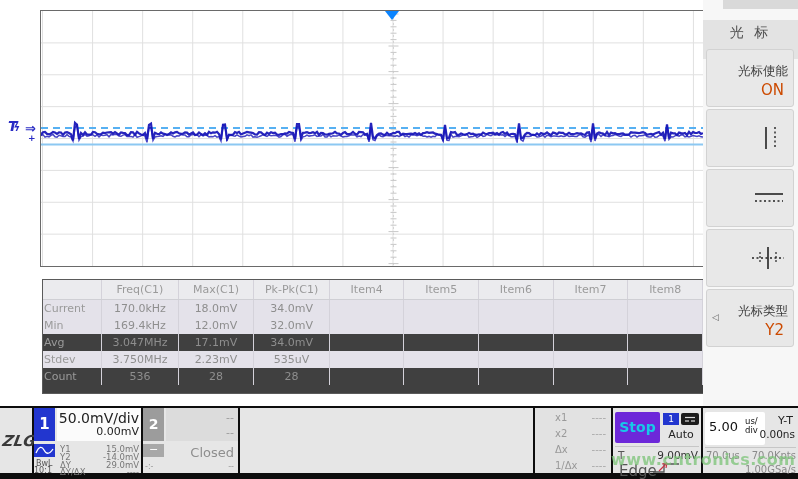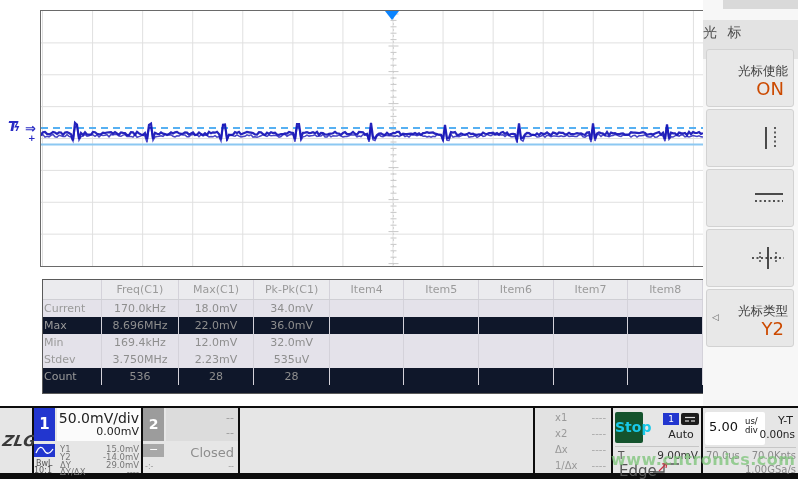--- a/index.html
+++ b/index.html
@@ -11,37 +11,37 @@
   #trig-tri{position:absolute;left:385px;top:11px;width:0;height:0;
         border-left:7px solid transparent;border-right:7px solid transparent;
         border-top:9px solid var(--trigger,#0a84ff);}
   .lmark{position:absolute;color:#2a2cc4;font-weight:bold;}
   #trig-mark{left:8px;top:118px;font-size:14px;font-style:italic;}
   #trig-mark .bolt{font-size:10px;margin-left:-4px;}
   #ch-mark{left:25px;top:121px;font-size:13px;}
   #ch-mark .plus{position:absolute;left:3px;top:12px;font-size:9px;}
   
   #mtable-wrap{position:absolute;left:42px;top:279px;width:660px;height:113px;
-        border:1px solid #5a5a5a;overflow:hidden;background:#0f172a;}
+        border:1px solid #5a5a5a;overflow:hidden;background:#404040;}
   #mtable-wrap table{border-collapse:collapse;table-layout:fixed;font-size:11px;}
   #mtable-wrap th{height:17px;background:#ebebee;color:#9a9a9a;font-weight:normal;
         border-right:1px solid #d4d2da;border-bottom:1px solid #cfcfd4;text-align:center;}
   #mtable-wrap td{height:15px;color:#8e8e8e;border-right:1px solid #d4d2da;text-align:center;
         white-space:nowrap;overflow:hidden;}
   #mtable-wrap td.rlabel{text-align:left;color:#9a9a9a;}
   #mtable-wrap tr.alt{background:#e4e2ea;}
   
   #sidebar{position:absolute;left:703px;top:0;width:95px;height:406px;background:#f7f7f7;}
   #sb-topstrip{position:absolute;left:20px;top:0;width:75px;height:9px;background:#d9d9d9;}
   #sb-title{position:absolute;left:0;top:20px;width:100%;height:39px;background:#e3e3e3;
-        color:#4c4c4c;font-size:14px;line-height:25px;letter-spacing:3px;}
+        color:#4c4c4c;font-size:14px;line-height:25px;text-align:center;letter-spacing:3px;}
   .sb-btn{position:absolute;left:3px;width:88px;height:58px;background:#e8e8e8;
         border:1px solid #d2d2d2;border-radius:3px;box-sizing:border-box;}
   .sb-btn .lab{position:absolute;right:5px;top:13px;font-size:12.5px;color:#3a3a3a;}
-  .sb-btn .val{position:absolute;right:9px;bottom:7px;font-size:18px;color:var(--accent,#cc4a00);}
+  .sb-btn .val{position:absolute;right:9px;bottom:7px;font-size:15px;color:var(--accent,#cc4a00);}
   .sb-btn .arrow{position:absolute;left:5px;top:22px;font-size:9px;color:#666;}
   .sb-btn svg{position:absolute;right:8px;top:50%;transform:translateY(-50%);}
   
   #bar{position:absolute;left:0;top:406px;width:798px;height:73px;background:#0d0d0d;}
   .blk{position:absolute;top:2px;height:65px;background:#e6e6e6;font-size:10px;color:#666;}
   #b-logo{left:0;width:32px;}
   #b-ch1{left:34px;width:107px;}
   #b-ch2{left:143px;width:95px;}
   #b-empty{left:240px;width:293px;}
   #b-xcur{left:535px;width:76px;background:#e2e2e2;}
@@ -59,21 +59,21 @@
   #ch1-icon{left:0;top:36px;}
   #ch1-bwl{left:2px;top:51px;font-size:8px;color:#555;}
   #ch1-probe{left:0px;top:58px;font-size:8px;color:#555;}
   .crow{font-size:8.5px;color:#777;}
   #ch2-box{left:0;top:0;height:33px;background:#9c9c9c;font-size:14px;line-height:33px;}
   #ch2-white{position:absolute;left:23px;top:0;width:72px;height:33px;background:#dcdcdc;}
   #ch2-math{left:0;top:36px;width:21px;height:13px;background:#a8a8a8;color:#fff;
         text-align:center;line-height:11px;font-size:11px;}
   #ch2-closed{right:4px;top:37px;font-size:13px;color:#8e8e8e;}
   .dash{color:#9a9a9a;}
-  #stop-box{left:2px;top:4px;width:28px;height:31px;background:#14532d;border-radius:2px;
+  #stop-box{left:2px;top:4px;width:45px;height:31px;background:#6d28d9;border-radius:2px;
         text-align:center;line-height:31px;font-size:14px;font-weight:bold;color:var(--stop,#18c8e8);}
   #trg-src{left:50px;top:5px;width:16px;height:12px;background:var(--channel1,#2236cf);
         color:#fff;font-size:9px;text-align:center;line-height:12px;}
   #trg-cpl{left:68px;top:5px;}
   #trg-mode{left:49px;top:20px;width:38px;text-align:center;font-size:11px;color:#222;}
   .sep{position:absolute;left:2px;right:2px;top:38px;border-top:1px solid #c6c6c6;}
   #trg-T{left:5px;top:41px;font-size:10.5px;color:#555;}
   #trg-lvl{right:3px;top:41px;font-size:10.5px;color:#333;}
   #trg-type{left:6px;top:54px;font-size:15px;color:#555;}
   #edge-ico{left:38px;top:53px;}
@@ -159,36 +159,36 @@
           <td class="rlabel">Current</td>
           <td>170.0kHz</td>
           <td>18.0mV</td>
           <td>34.0mV</td>
           <td></td>
           <td></td>
           <td></td>
           <td></td>
           <td></td>
         </tr>
-        <tr>
-          <td class="rlabel">Max</td>
-          <td>8.696MHz</td>
-          <td>22.0mV</td>
-          <td>36.0mV</td>
-          <td></td>
-          <td></td>
-          <td></td>
-          <td></td>
-          <td></td>
-        </tr>
         <tr class="alt">
           <td class="rlabel">Min</td>
           <td>169.4kHz</td>
           <td>12.0mV</td>
           <td>32.0mV</td>
+          <td></td>
+          <td></td>
+          <td></td>
+          <td></td>
+          <td></td>
+        </tr>
+        <tr>
+          <td class="rlabel">Avg</td>
+          <td>3.047MHz</td>
+          <td>17.1mV</td>
+          <td>34.0mV</td>
           <td></td>
           <td></td>
           <td></td>
           <td></td>
           <td></td>
         </tr>
         <tr class="alt">
           <td class="rlabel">Stdev</td>
           <td>3.750MHz</td>
           <td>2.23mV</td>

